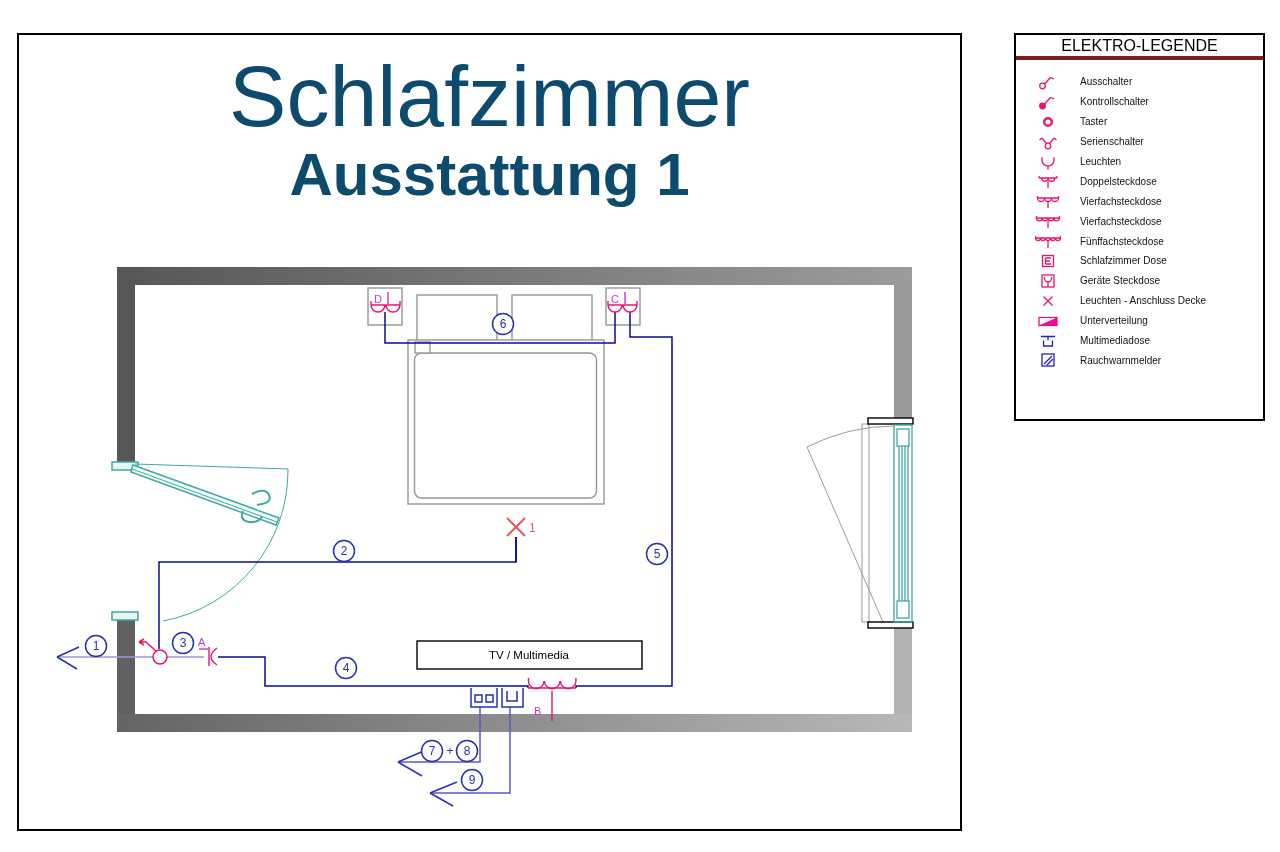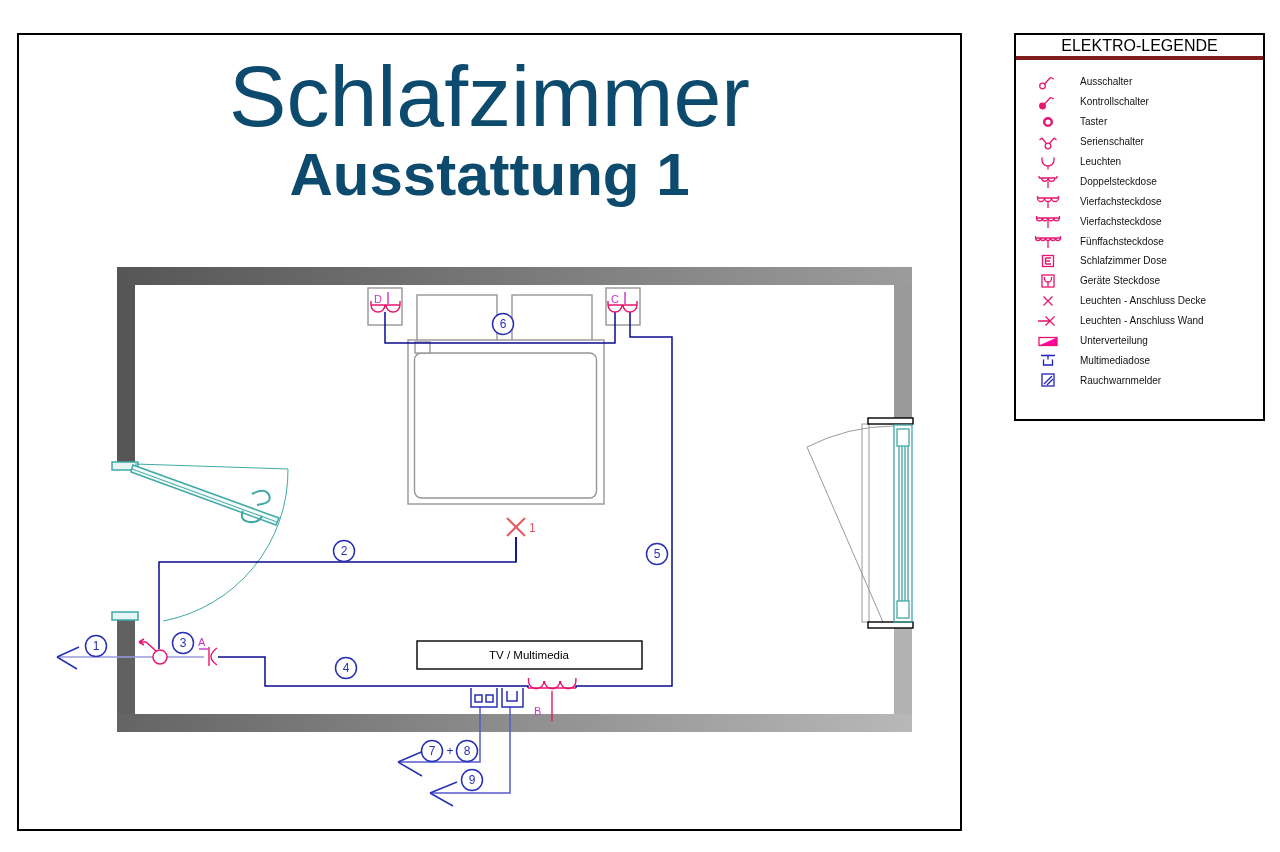--- a/index.html
+++ b/index.html
@@ -310,28 +310,20 @@
           <span class="lg-sym">
             <svg width="26" height="16" viewBox="0 0 26 16">
               <path d="M 8.5,3.5 L 17.5,12.5 M 8.5,12.5 L 17.5,3.5" fill="none" stroke="#e6156e" stroke-width="1.3"></path>
             </svg>
           </span>
           <span class="lg-label">Leuchten - Anschluss Decke</span>
         </div>
       <div class="lg-row">
           <span class="lg-sym">
             <svg width="26" height="16" viewBox="0 0 26 16">
-              <path d="M 10.5,3.5 L 19.5,12.5 M 10.5,12.5 L 19.5,3.5 M 3,8 H 15" fill="none" stroke="#e6156e" stroke-width="1.3"></path>
-            </svg>
-          </span>
-          <span class="lg-label">Leuchten - Anschluss Wand</span>
-        </div>
-      <div class="lg-row">
-          <span class="lg-sym">
-            <svg width="26" height="16" viewBox="0 0 26 16">
               <polygon points="4,12.5 22,12.5 22,4.5" fill="#ff00a0" stroke="none"></polygon>
               <rect x="4" y="4.5" width="18" height="8" fill="none" stroke="#e6156e" stroke-width="1.3"></rect>
             </svg>
           </span>
           <span class="lg-label">Unterverteilung</span>
         </div>
       <div class="lg-row">
           <span class="lg-sym">
             <svg width="26" height="16" viewBox="0 0 26 16">
               <path d="M 6,3.5 H 20 M 13,3.5 V 7.5 M 8.5,7.5 V 13 H 17.5 V 7.5" fill="none" stroke="#2222b8" stroke-width="1.3"></path>

